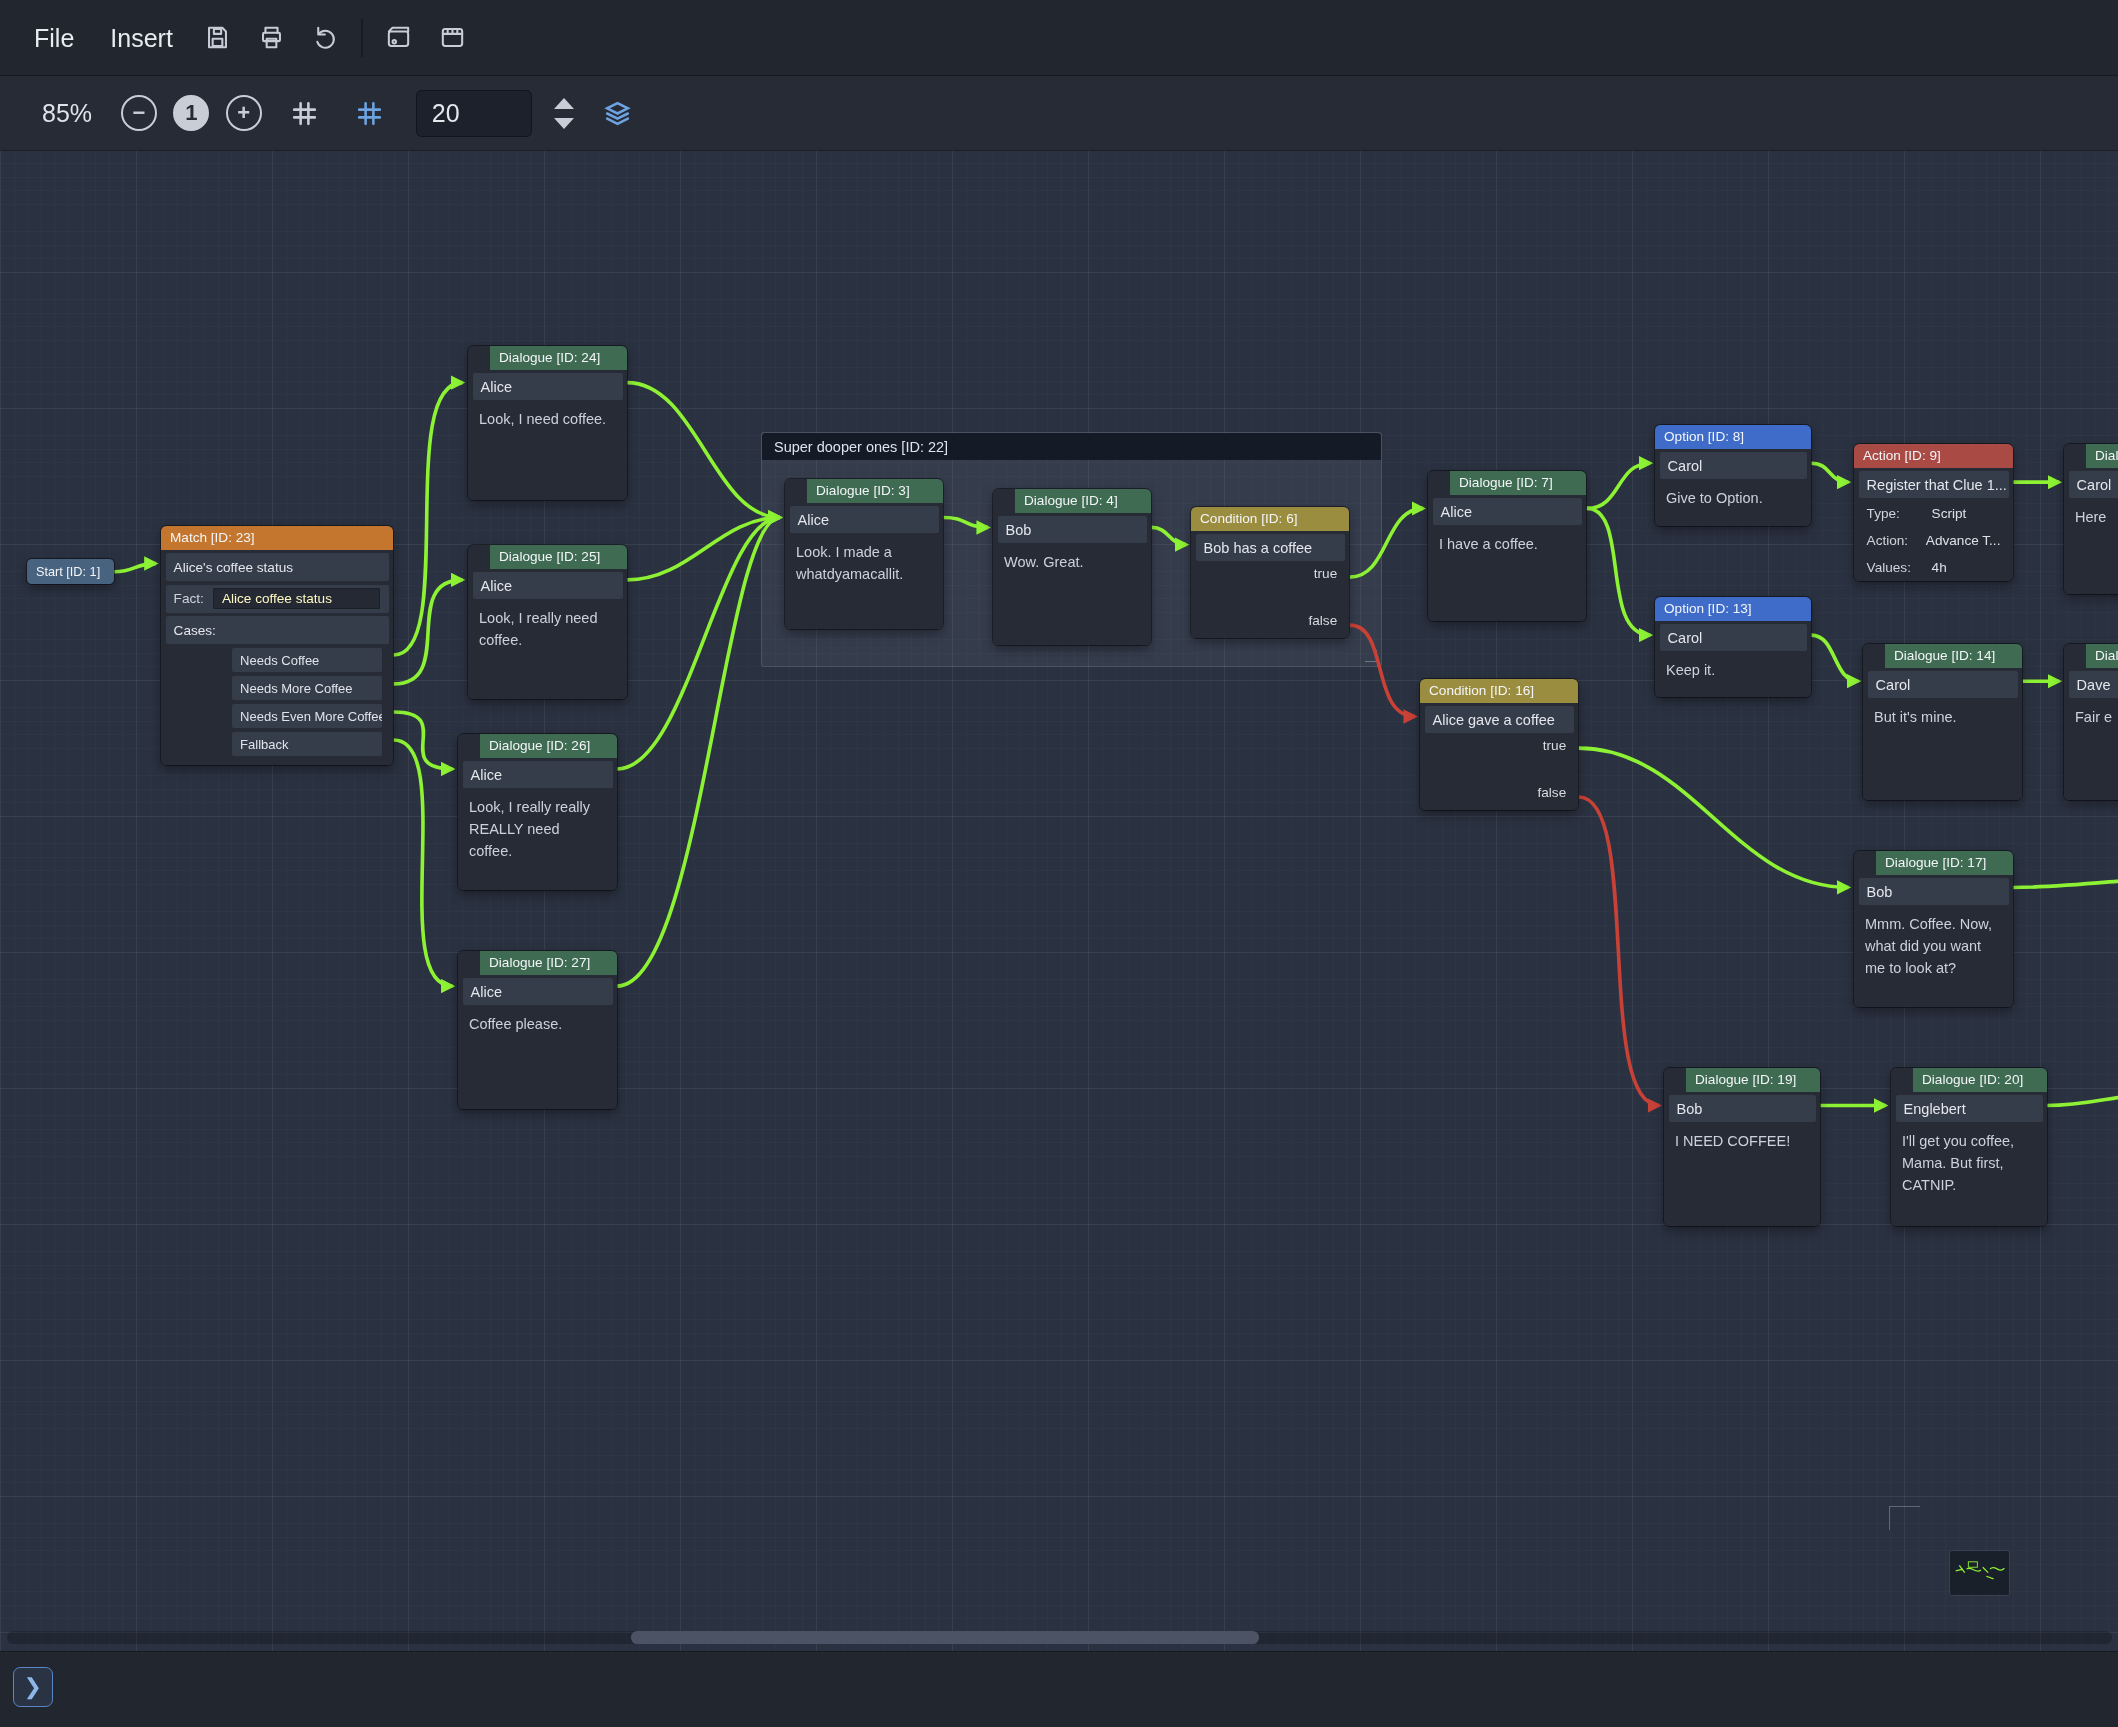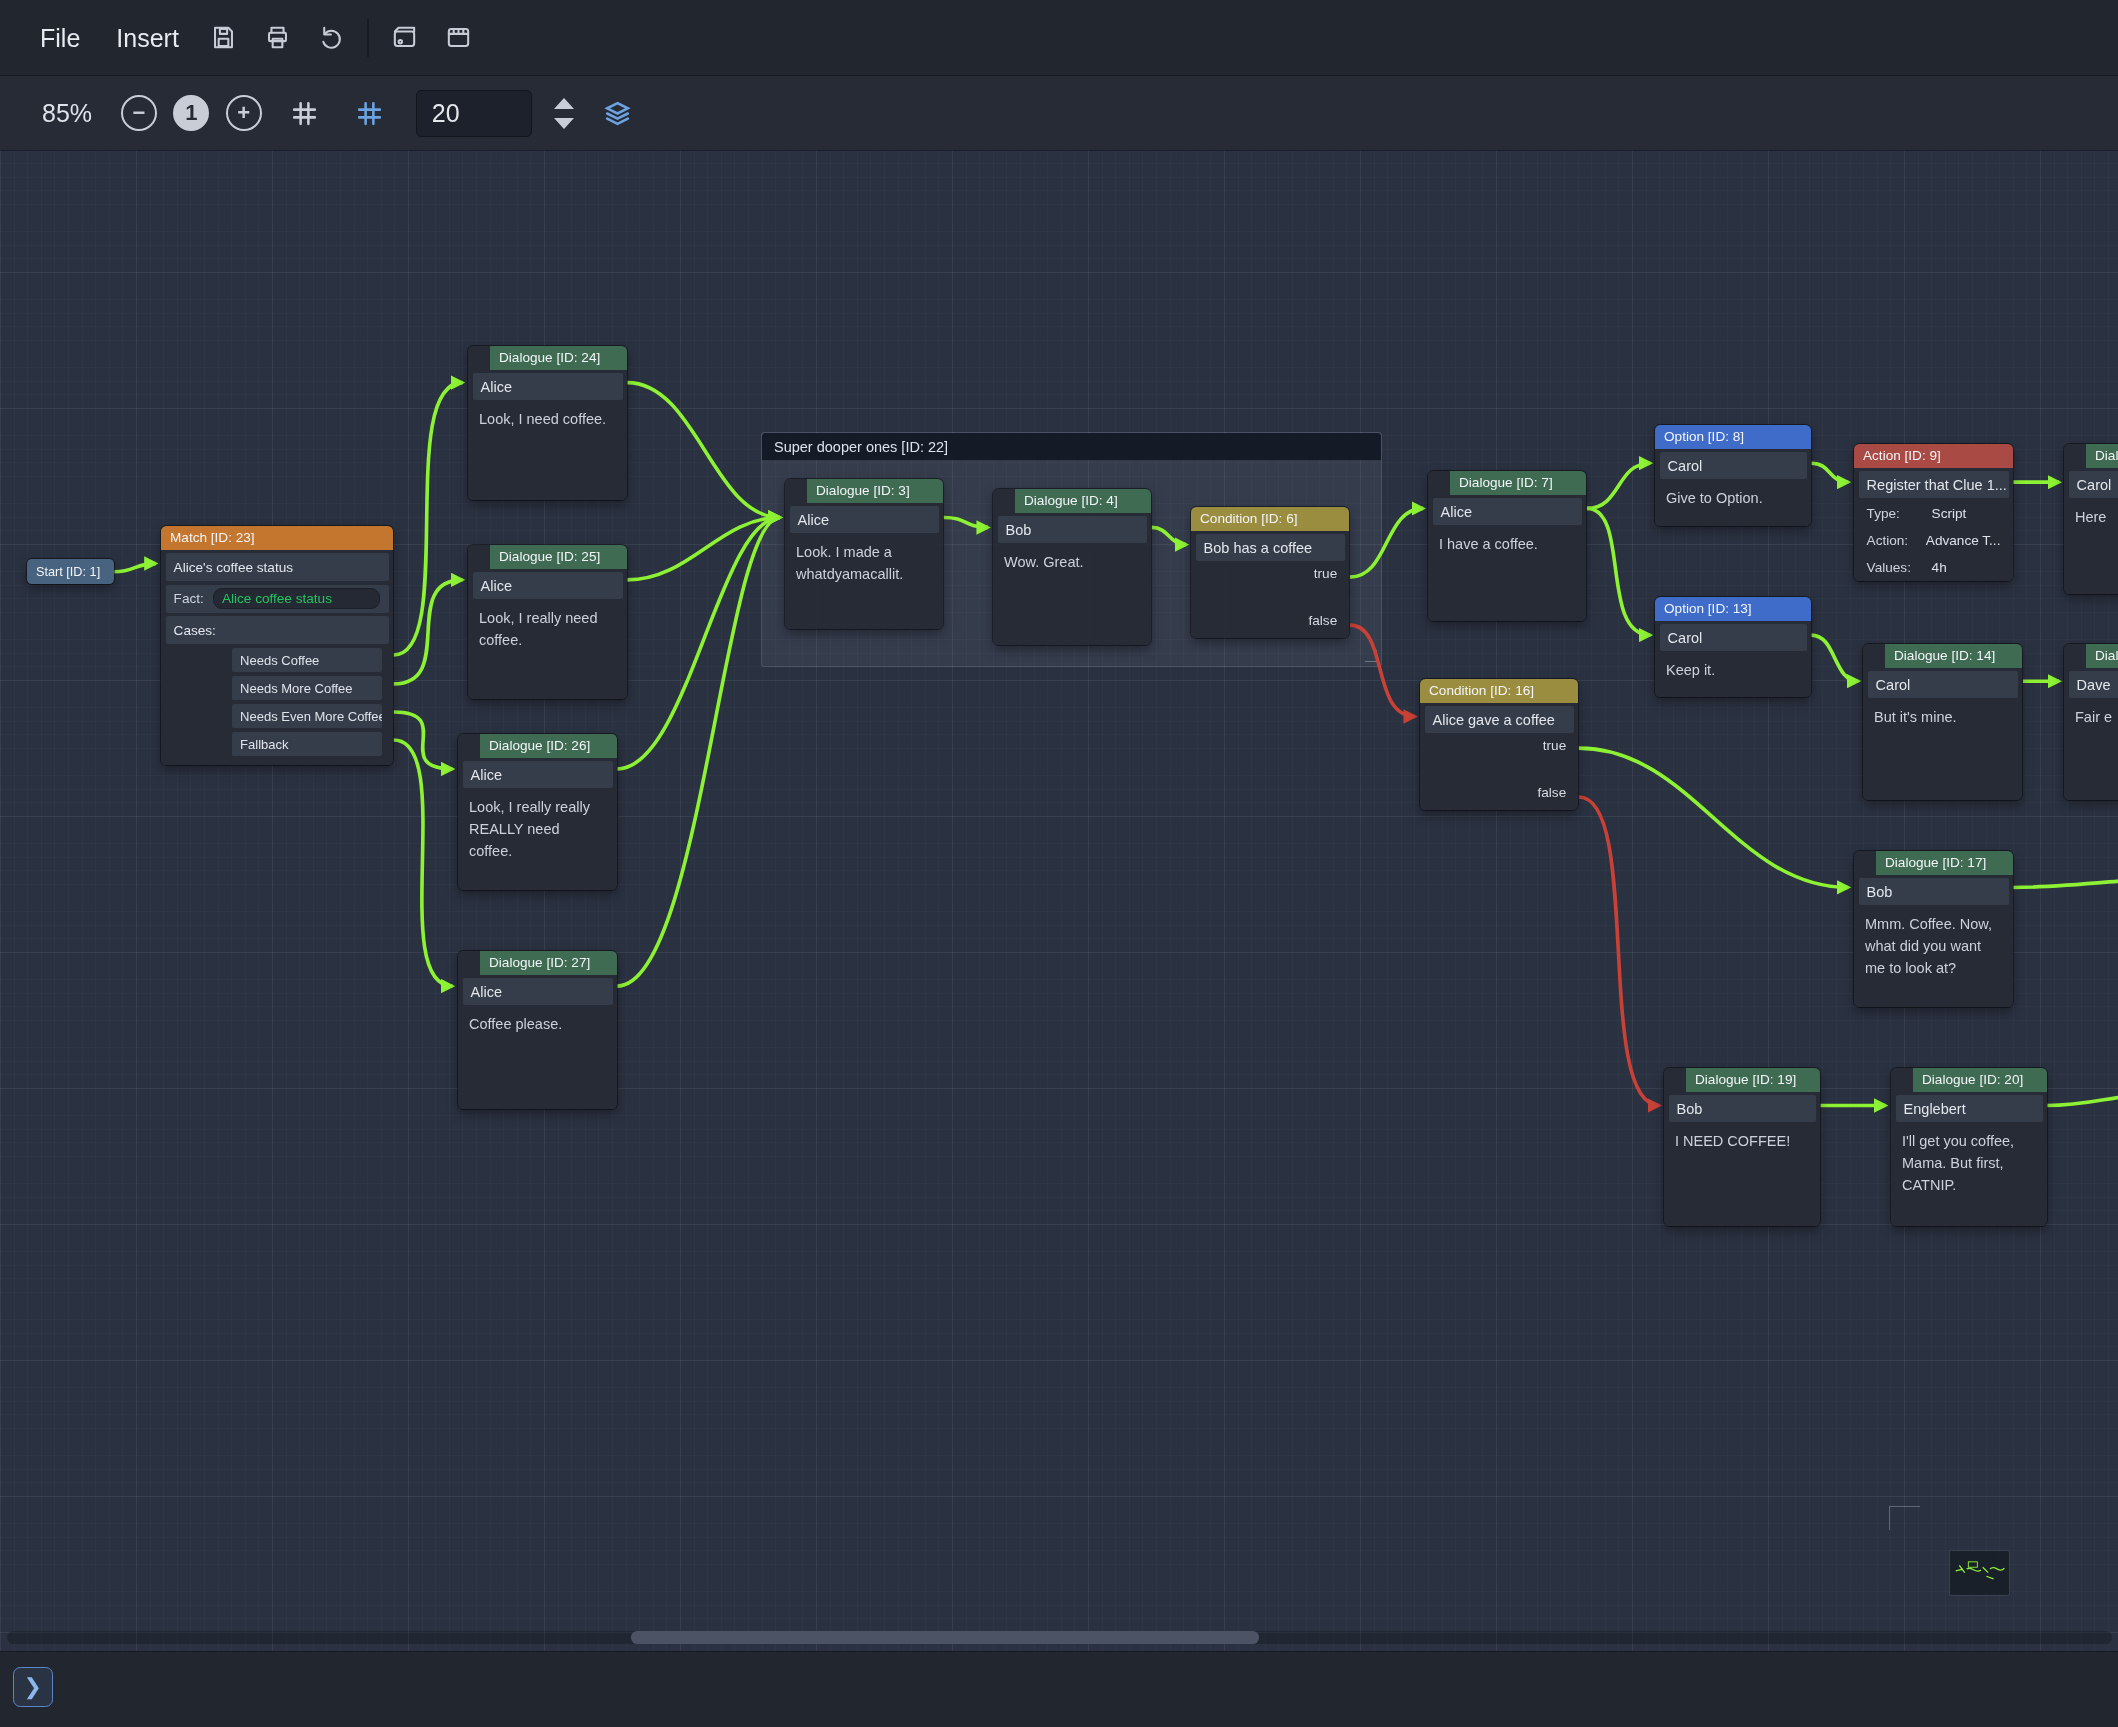--- a/index.html
+++ b/index.html
@@ -23,21 +23,21 @@
       repeating-linear-gradient(to right, rgba(255,255,255,0.05) 0 0.9px, transparent 0.9px 136px),
       repeating-linear-gradient(to bottom, rgba(255,255,255,0.05) 0 0.9px, transparent 0.9px 136px),
       repeating-linear-gradient(to right, rgba(255,255,255,0.02) 0 0.9px, transparent 0.9px 13.6px),
       repeating-linear-gradient(to bottom, rgba(255,255,255,0.02) 0 0.9px, transparent 0.9px 13.6px);
     overflow:hidden;
   }
   
   .menubar{
     position:absolute; left:0; top:0; width:2119px; height:76px; z-index:10;
     background:var(--menubar-bg); border-bottom:0.9px solid #161a21;
-    display:flex; align-items:center; padding-left:22px;
+    display:flex; align-items:center; padding-left:16px;
   }
   .menu-item{font-size:25px; color:#e8ebf0; padding:0 18px; height:54px; line-height:54px; border-radius:5.4px; cursor:default;}
   .iconbtn{width:43px;height:43px;display:flex;align-items:center;justify-content:center;border-radius:5.4px;margin:0 5.4px;}
   .iconbtn svg{width:29px;height:29px;stroke:#c7ccd6;fill:none;stroke-width:1.7;stroke-linecap:round;stroke-linejoin:round;}
   .vdiv{width:1.8px;height:38px;background:#171b23;margin:0 9px;}
   .toolbar{
     position:absolute; left:0; top:76px; width:2119px; height:75px; z-index:10;
     background:var(--toolbar-bg); border-bottom:0.9px solid #1a1f28;
     display:flex; align-items:center; padding-left:42px; gap:16.3px;
   }
@@ -62,21 +62,21 @@
   .hdr-dialogue{background:var(--header-dialogue);margin-left:22px;}
   .hdr-match{background:var(--header-match);}
   .hdr-option{background:var(--header-option);}
   .hdr-action{background:var(--header-action);}
   .hdr-condition{background:var(--header-condition);}
   .hdr-start{background:var(--header-start);border-radius:4.5px;height:25px;font-size:12.7px;}
   .crow{margin:3.6px 4.5px 0;background:var(--node-row-bg);height:27px;display:flex;align-items:center;padding:0 8.1px;font-size:14.5px;color:#e4e7ec;border-radius:1.8px;white-space:nowrap;overflow:hidden;}
   .btxt{padding:8.1px 11px;font-size:14.5px;line-height:22px;color:#ccd2db;}
   .mrow{margin:3.6px 4.5px 0;background:var(--node-row-bg);min-height:28px;display:flex;align-items:center;padding:0 8.1px;font-size:13.6px;color:#e4e7ec;border-radius:1.8px;white-space:nowrap;overflow:hidden;}
   .klabel{color:#cfd4dc;margin-right:9px;}
-  .kval{background:#242933;border:0.9px solid #1b2028;border-radius:9px;padding:1.8px 8.1px;flex:1;white-space:nowrap;overflow:hidden;color:#22c55e;}
+  .kval{background:#242933;border:0.9px solid #1b2028;border-radius:1px;padding:1.8px 8.1px;flex:1;white-space:nowrap;overflow:hidden;color:#fef9c3;}
   .case{margin:3.6px 11px 0 71px;background:var(--node-row-bg);height:24.4px;display:flex;align-items:center;padding:0 8.1px;font-size:13px;color:#e0e4ea;border-radius:1.8px;white-space:nowrap;overflow:hidden;}
   .portrow{height:25px;display:flex;justify-content:flex-end;align-items:center;padding:0 11.8px;font-size:13.6px;color:#d8dce2;}
   .spacer{height:22px;}
   .kvrow{margin:3.6px 4.5px 0;height:23.5px;display:flex;align-items:center;padding:0 8.1px;font-size:13.6px;color:#dde1e8;white-space:nowrap;overflow:hidden;}
   .kvrow .klabel{width:65px;margin-right:0;}
   
   .group{
     position:absolute;z-index:1;background:rgba(130,140,160,0.13);
     border:0.9px solid rgba(205,215,232,0.14);border-radius:3.6px;
   }

